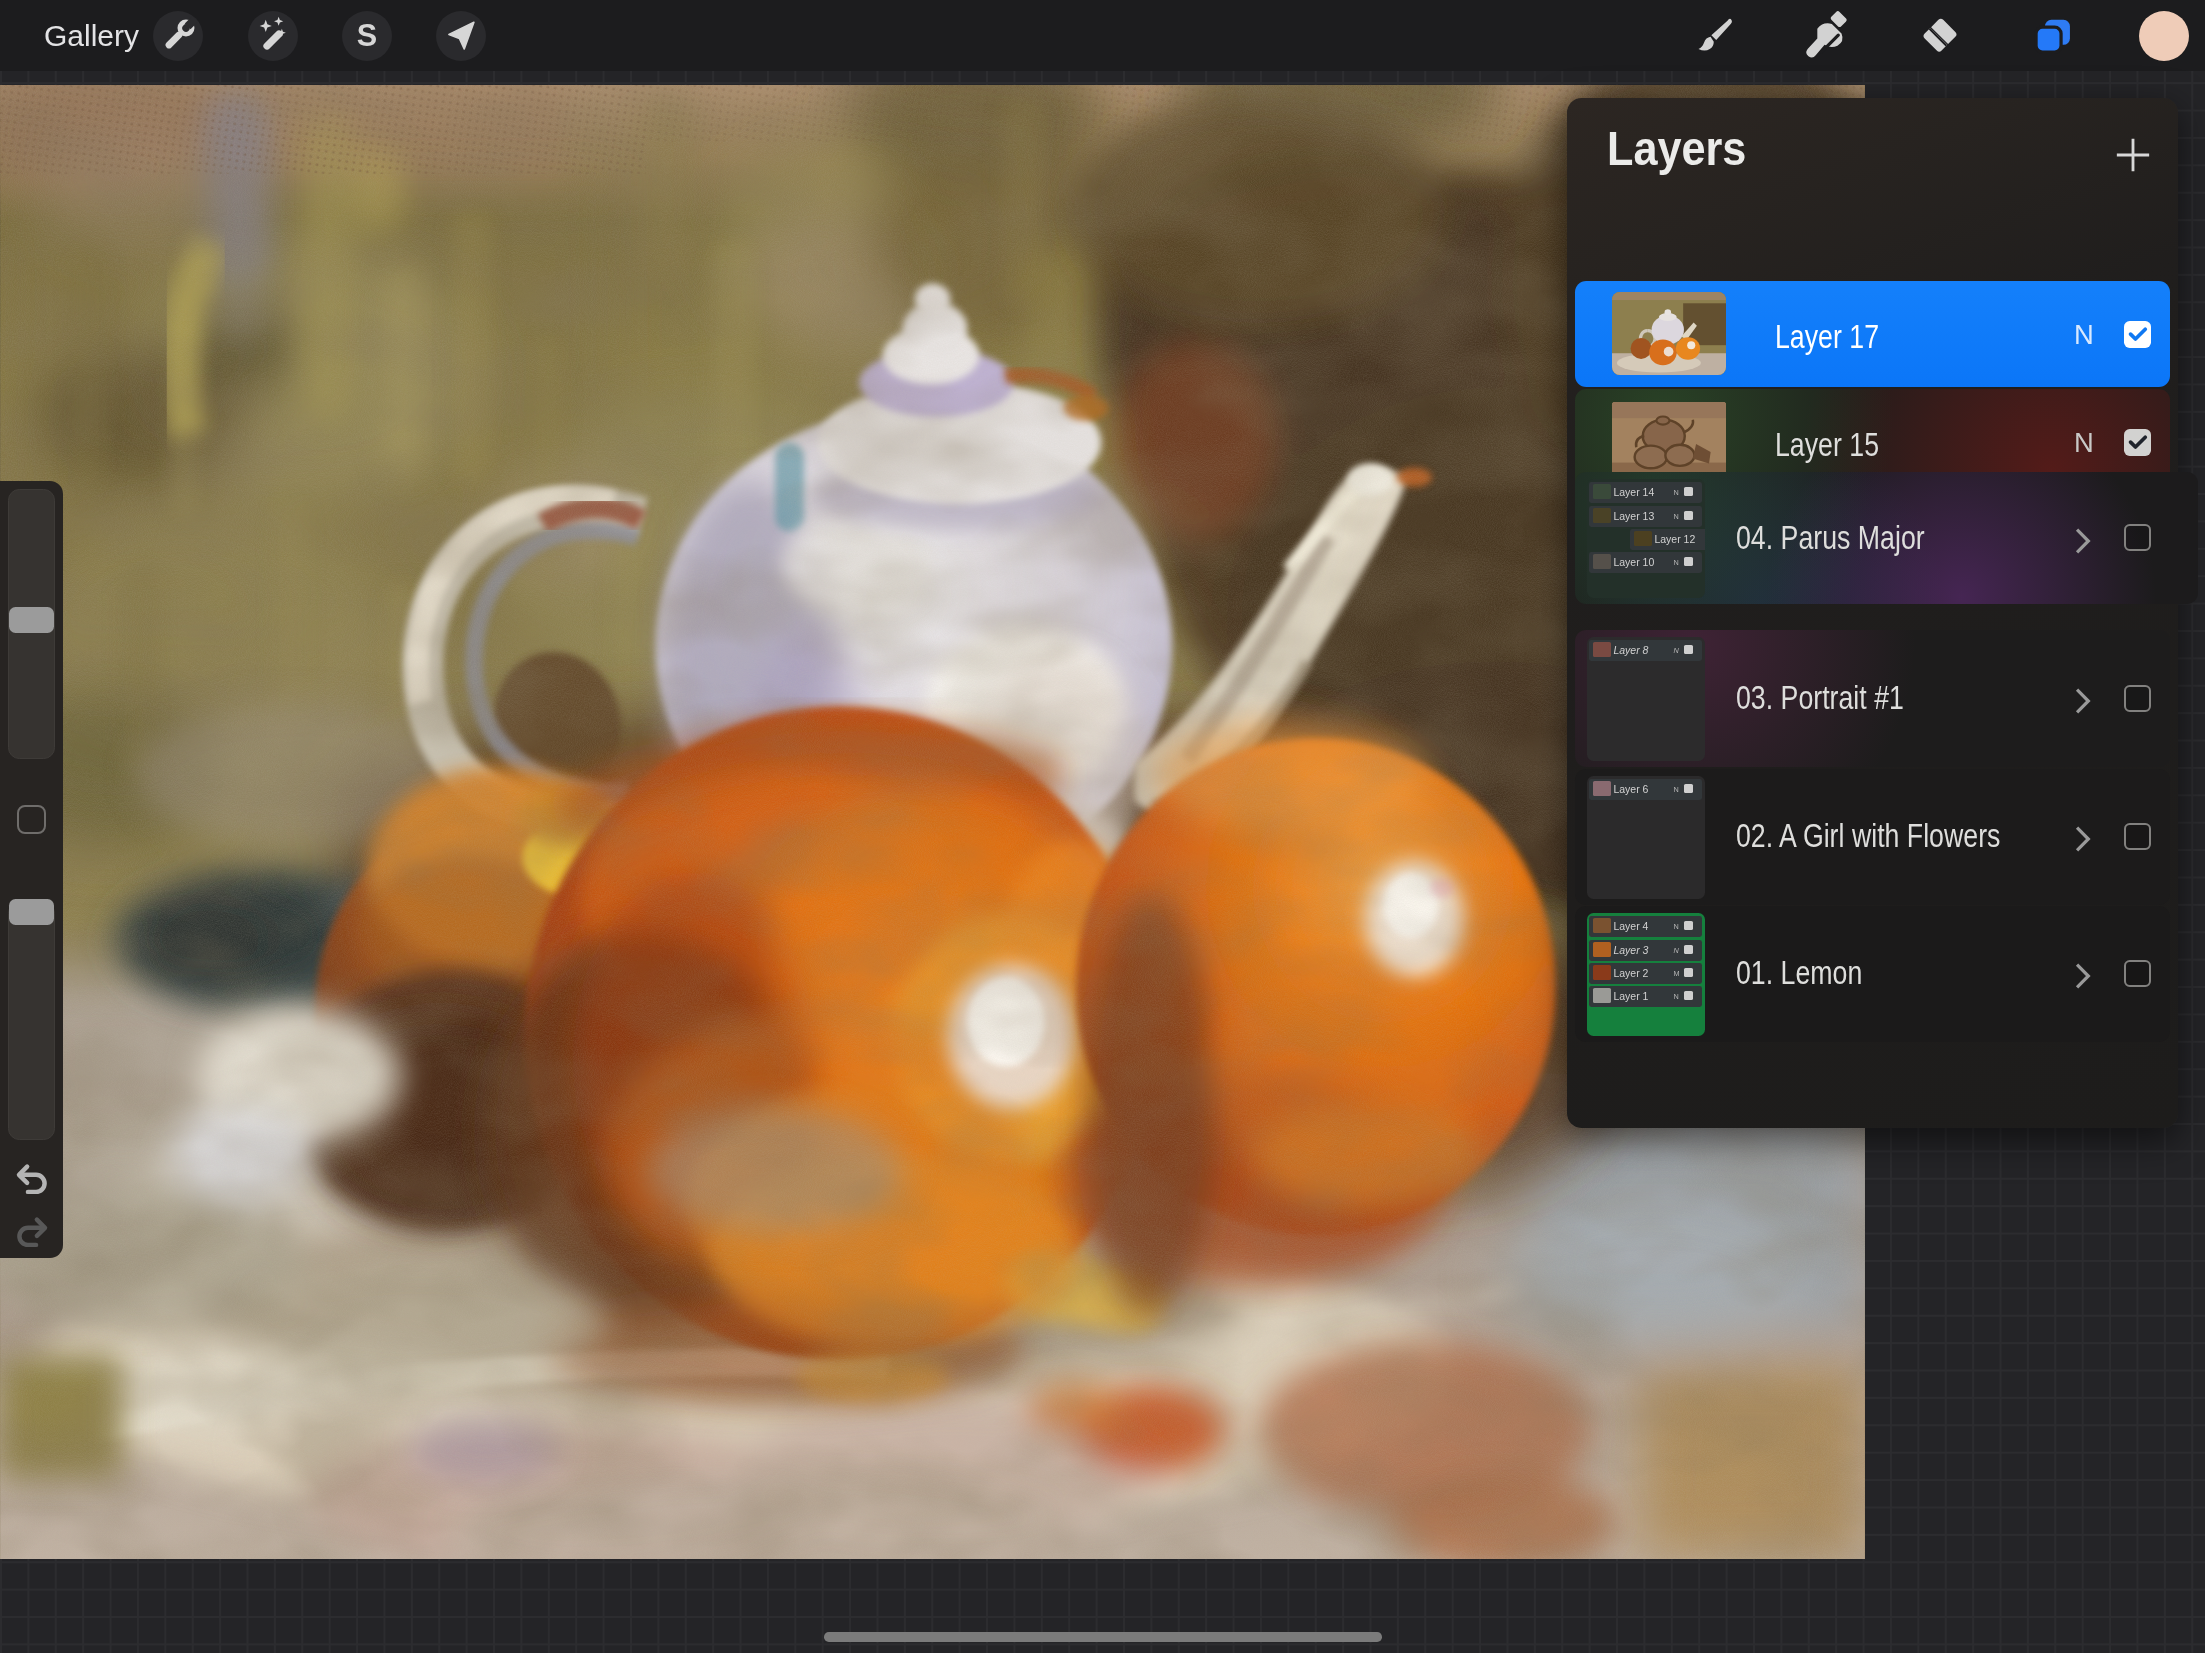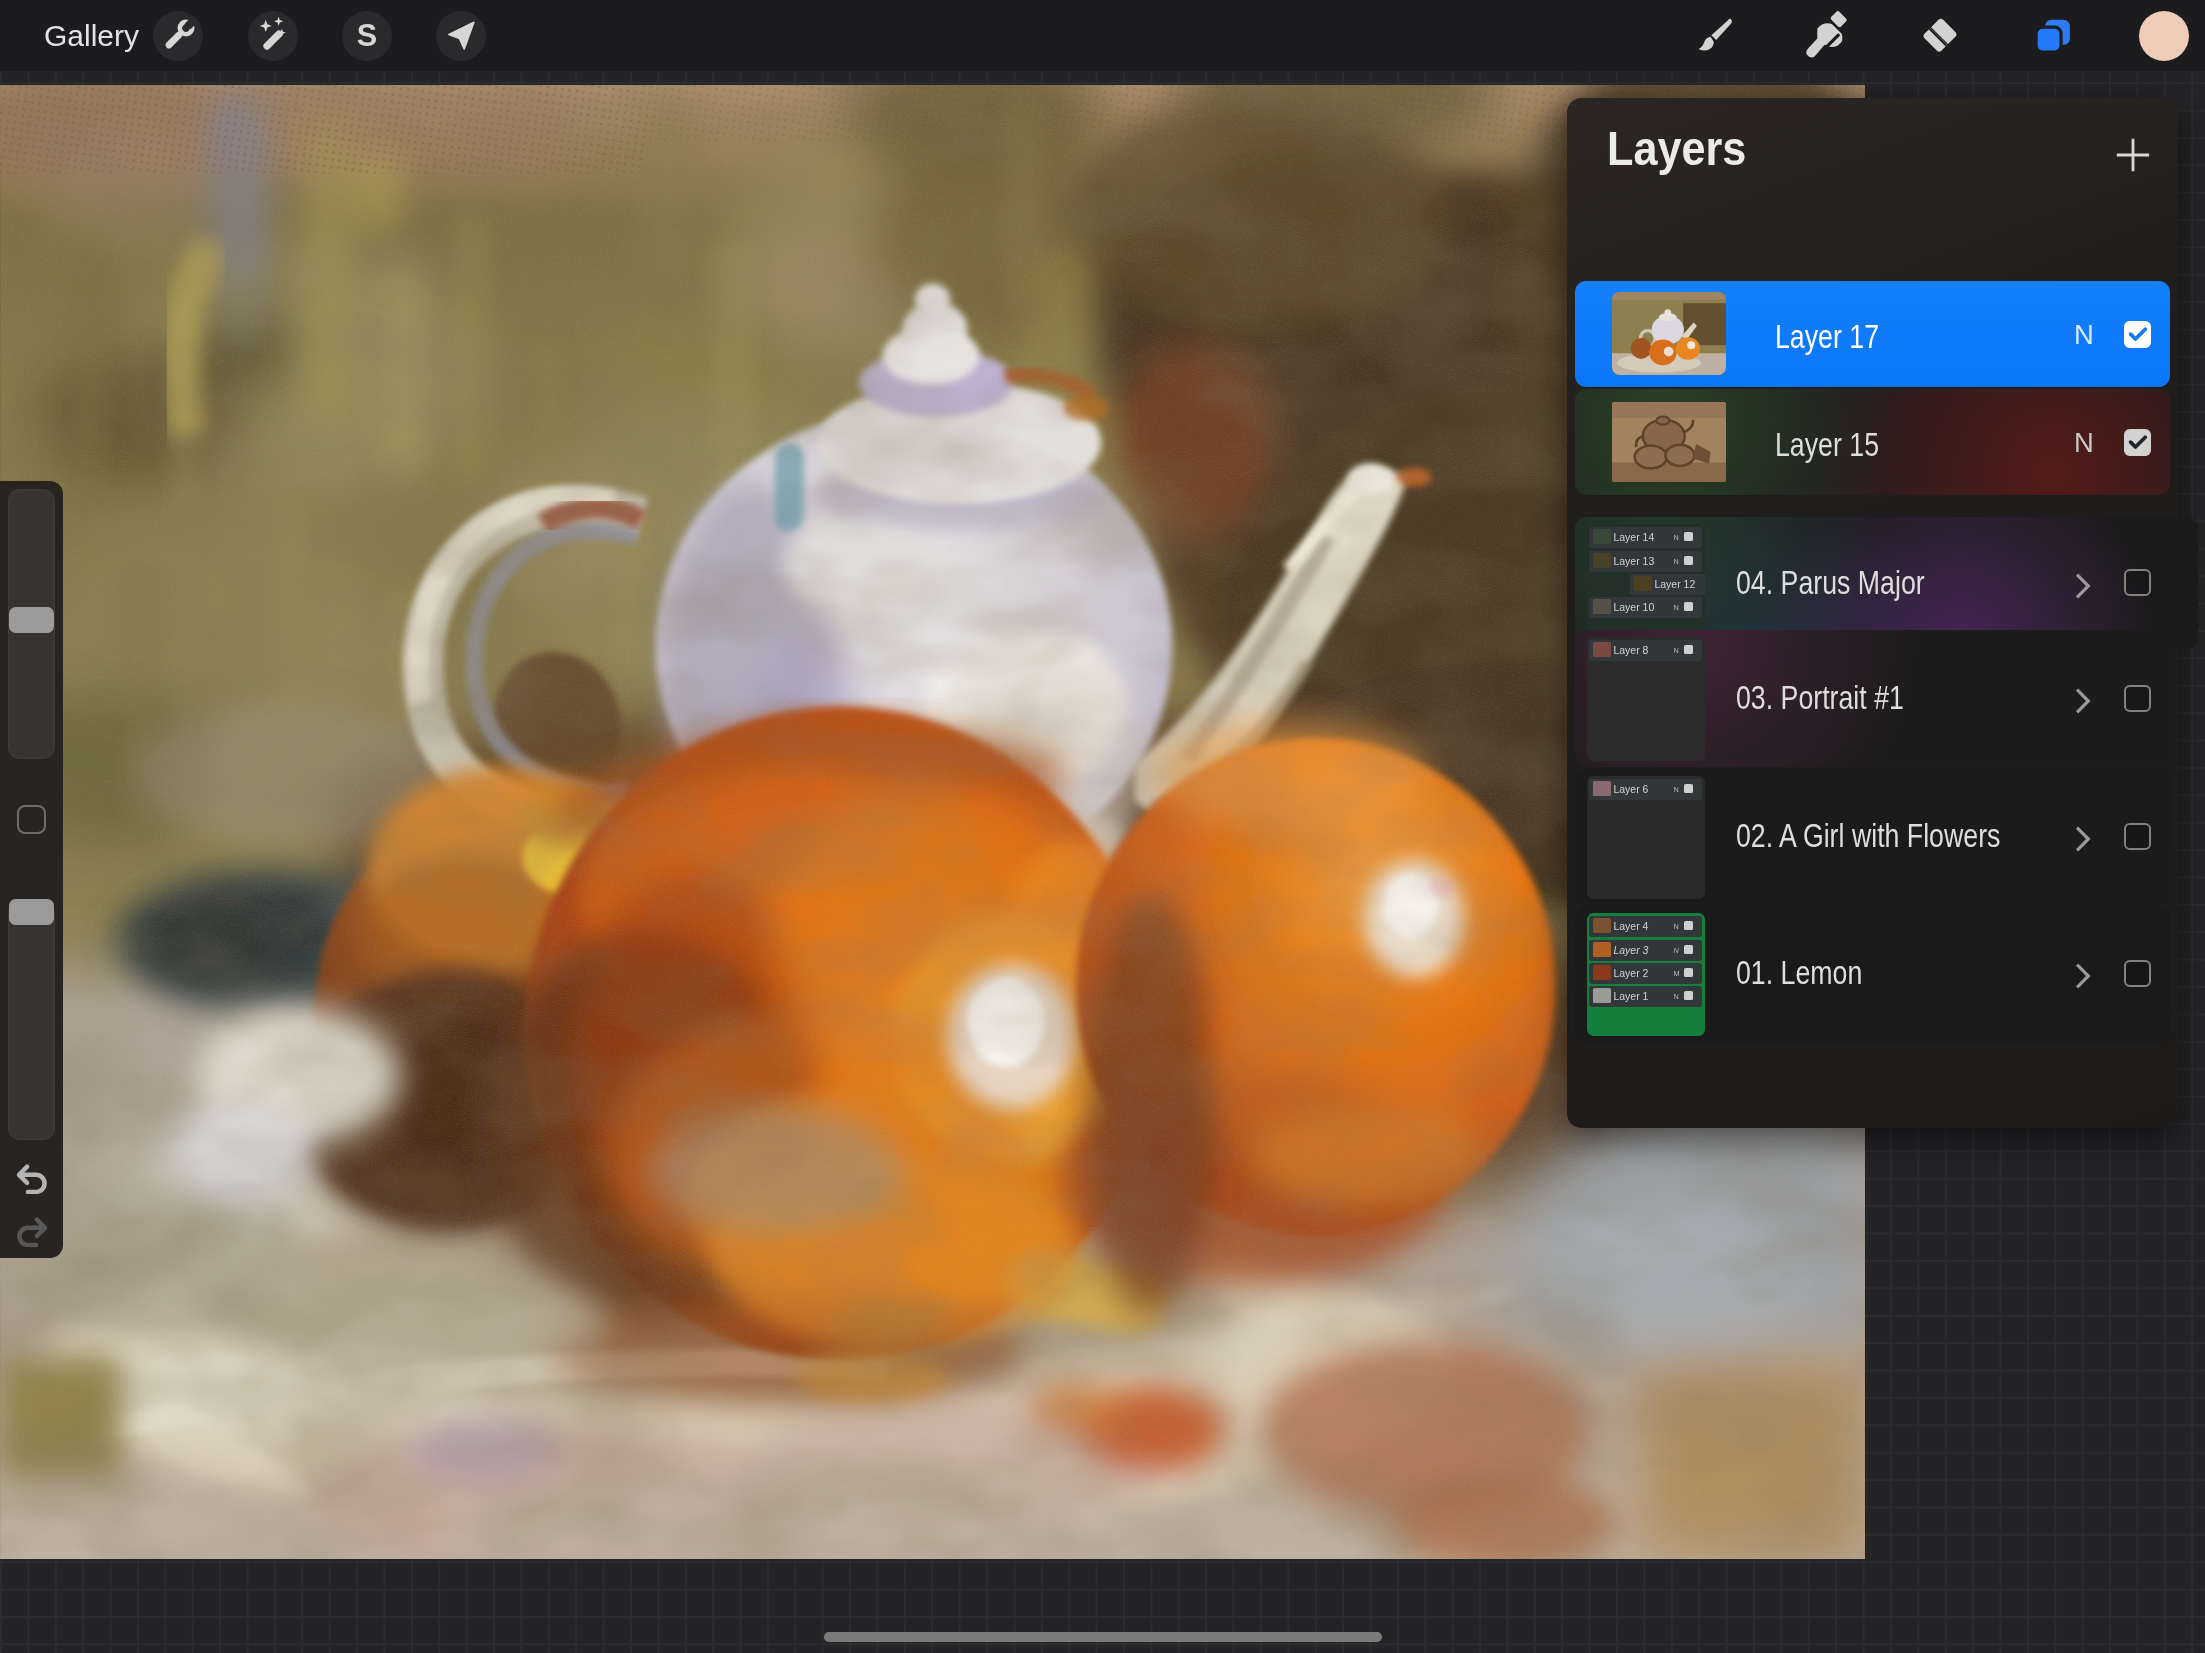--- a/index.html
+++ b/index.html
@@ -433,21 +433,21 @@
       </div>
       <div class="abs rowlabel" style="left:200px;top:37px;">Layer 15</div>
       <div class="abs nmark" style="left:499px;top:38px;">N</div>
       <div class="abs cbox on" style="left:549px;top:40px;">
         <svg width="27" height="27" viewBox="0 0 33 33">
             <path d="M8 16 l6 6 L26 10" stroke="#20242c" stroke-width="4.5" fill="none" stroke-linecap="round" stroke-linejoin="round"></path>
           </svg>
       </div>
     </div>
 
-    <div class="abs prow" style="top:419px;height:132px;background:
+    <div class="abs prow" style="top:374px;height:132px;background:
         radial-gradient(circle at 12% 20%, rgba(45,95,60,0.45), rgba(0,0,0,0) 40%),
         radial-gradient(circle at 62% 95%, rgba(120,50,150,0.45), rgba(0,0,0,0) 48%),
         radial-gradient(circle at 30% 100%, rgba(40,70,130,0.3), rgba(0,0,0,0) 40%),
         #1c1b1c; padding-left: 28px;">
       <div class="abs minipanel" style="top:6.5px;height:119px;background:#233029;">
         <div class="mrow" style="top:3.2px;">
             <div class="mthumb" style="background:#3a4a3a;"></div>
             <span class="mlabel">Layer 14</span>
             <span class="mn">N</span>
             <span class="mcheck"></span>
@@ -474,21 +474,21 @@
       <div class="abs rowlabel" style="left:161px;top:47px;">04. Parus Major</div>
       <svg class="abs" style="left:494px;top:51px" width="27.4" height="36" viewBox="0 0 34 44">
         <path d="M10 8 L24 22 L10 36" stroke="#9a9a9a" stroke-width="4" fill="none"></path>
       </svg>
       <div class="abs cbox off" style="left:549px;top:52px;"></div>
     </div>
 
     <div class="abs prow" style="top:532px;height:137px;background:
         radial-gradient(circle at 20% 10%, rgba(140,50,110,0.30), rgba(0,0,0,0) 45%),
         #1d1c1c;">
-      <div class="abs minipanel" style="top:6.5px;height:124px;background:#2c2b2c;">
+      <div class="abs minipanel" style="top:6.5px;height:124px;background:#2c2b2c;font-style:italic;">
         <div class="mrow" style="top:3.2px;">
             <div class="mthumb" style="background:#7a4a42;"></div>
             <span class="mlabel">Layer 8</span>
             <span class="mn">N</span>
             <span class="mcheck"></span>
           </div>
       </div>
       <div class="abs rowlabel" style="left:161px;top:49px;">03. Portrait #1</div>
       <svg class="abs" style="left:494px;top:53px" width="27.4" height="36" viewBox="0 0 34 44">
         <path d="M10 8 L24 22 L10 36" stroke="#9a9a9a" stroke-width="4" fill="none"></path>

